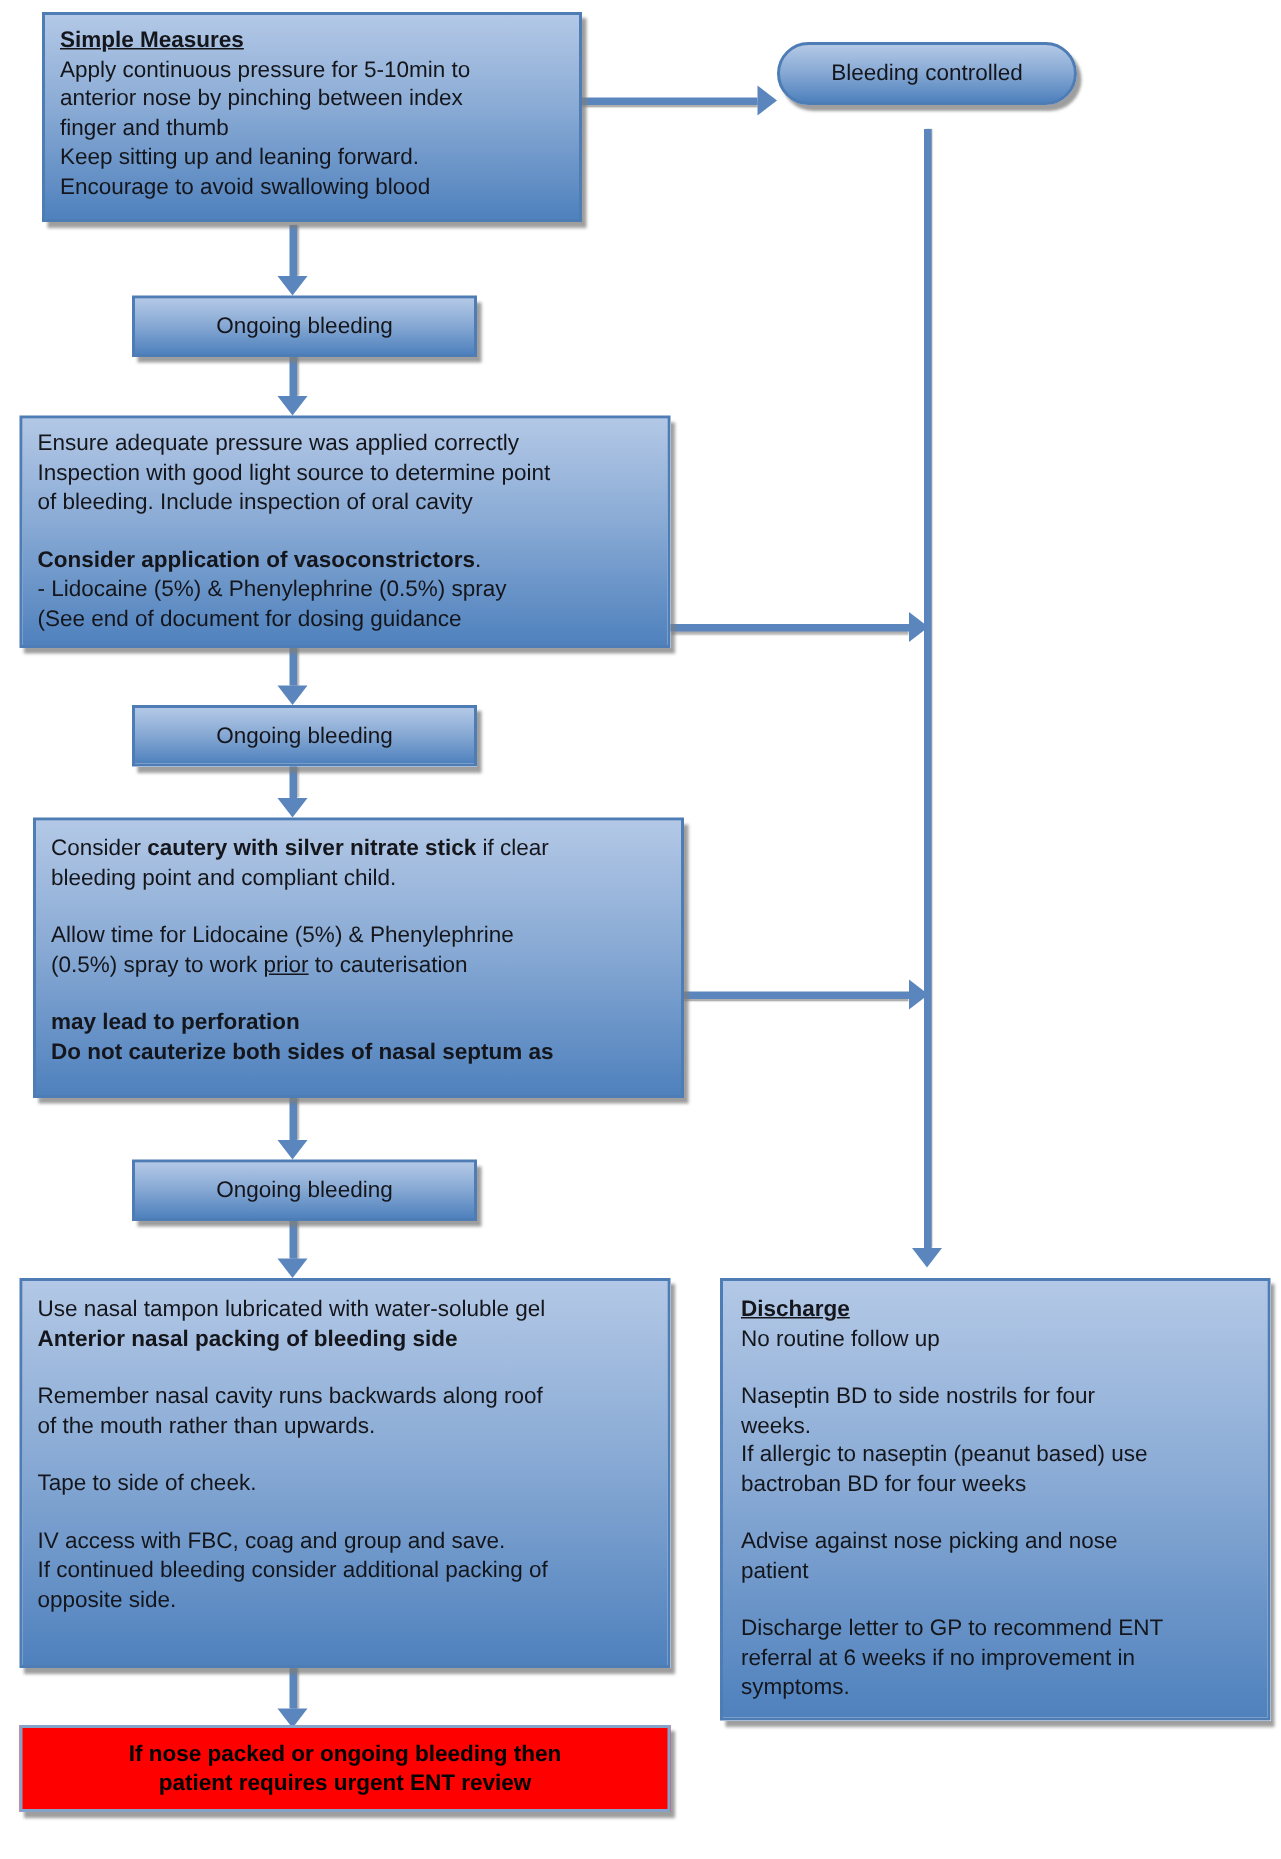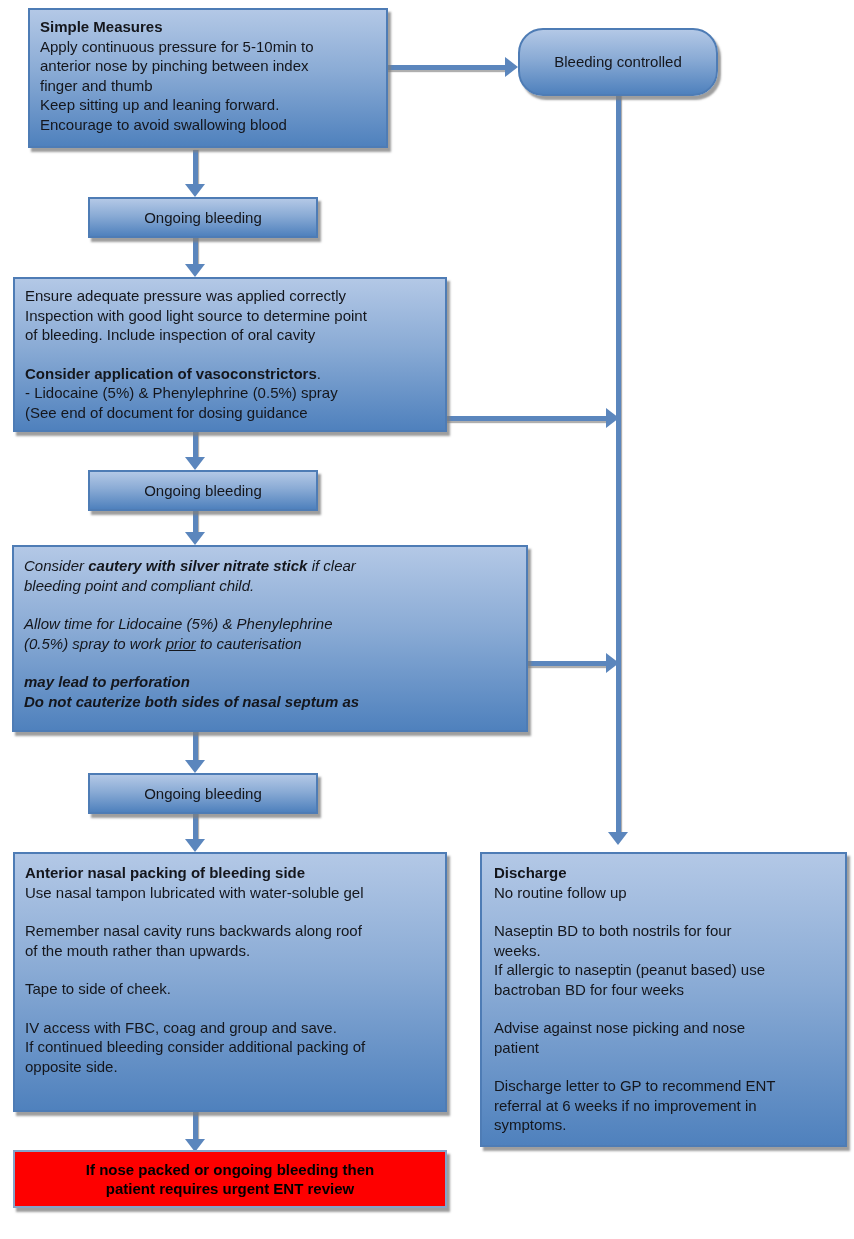--- a/index.html
+++ b/index.html
@@ -11,21 +11,21 @@
   
   .fbox{
     position:absolute;box-sizing:border-box;z-index:2;
     background:linear-gradient(180deg,#b3c8e6 0%,#8aabd5 45%,#4f81bd 100%);
     border:2px solid #4e7cb5;
     box-shadow:3px 4px 2px rgba(125,125,125,0.75);
     padding:7px 6px 6px 10px;
   }
   .fbox.small{display:flex;align-items:center;justify-content:center;padding:0;text-align:center;}
   .ln{white-space:nowrap;}
-  .title{font-weight:bold;}
+  .title{font-weight:bold;text-decoration:underline;}
   .b{font-weight:bold;}
   .u{text-decoration:underline;}
   .gap{height:19px;}
   .warn{
     position:absolute;box-sizing:border-box;z-index:2;
     background:#fe0000;border:2px solid #85a3c9;
     box-shadow:3px 4px 2px rgba(125,125,125,0.75);
     display:flex;flex-direction:column;justify-content:center;
     text-align:center;font-weight:bold;color:#000000;
   }
@@ -99,21 +99,21 @@
 
   <div class="fbox" style="left:28px;top:8px;width:360px;height:140px;">
     <div class="ln title">Simple Measures</div>
     <div class="ln">Apply continuous pressure for 5-10min to</div>
     <div class="ln">anterior nose by pinching between index</div>
     <div class="ln">finger and thumb</div>
     <div class="ln">Keep sitting up and leaning forward.</div>
     <div class="ln">Encourage to avoid swallowing blood</div>
   </div>
 
-  <div class="fbox small" style="left:518px;top:28px;width:200px;height:68px;border-radius:25px;">
+  <div class="fbox small" style="left:518px;top:28px;width:200px;height:42px;border-radius:25px;">
     <div class="ln">Bleeding controlled</div>
   </div>
 
   <div class="fbox small" style="left:88px;top:197px;width:230px;height:41px;">
     <div class="ln">Ongoing bleeding</div>
   </div>
 
   <div class="fbox" style="left:13px;top:277px;width:434px;height:155px;">
     <div class="ln">Ensure adequate pressure was applied correctly</div>
     <div class="ln">Inspection with good light source to determine point</div>
@@ -121,54 +121,54 @@
     <div class="gap"></div>
     <div class="ln"><span class="b">Consider application of vasoconstrictors</span><span>.</span></div>
     <div class="ln">- Lidocaine (5%) &amp; Phenylephrine (0.5%) spray</div>
     <div class="ln">(See end of document for dosing guidance</div>
   </div>
 
   <div class="fbox small" style="left:88px;top:470px;width:230px;height:41px;">
     <div class="ln">Ongoing bleeding</div>
   </div>
 
-  <div class="fbox" style="left:12px;top:545px;width:516px;height:187px;padding-top:9px;font-style:italic;">
+  <div class="fbox" style="left:22px;top:545px;width:434px;height:187px;padding-top:9px;">
     <div class="ln"><span>Consider </span><span class="b">cautery with silver nitrate stick</span><span> if clear</span></div>
     <div class="ln">bleeding point and compliant child.</div>
     <div class="gap"></div>
     <div class="ln">Allow time for Lidocaine (5%) &amp; Phenylephrine</div>
     <div class="ln"><span>(0.5%) spray to work </span><span class="u">prior</span><span> to cauterisation</span></div>
     <div class="gap"></div>
     <div class="ln b">may lead to perforation</div>
     <div class="ln b">Do not cauterize both sides of nasal septum as</div>
   </div>
 
   <div class="fbox small" style="left:88px;top:773px;width:230px;height:41px;">
     <div class="ln">Ongoing bleeding</div>
   </div>
 
   <div class="fbox" style="left:13px;top:852px;width:434px;height:260px;padding-top:9px;">
+    <div class="ln">Use nasal tampon lubricated with water-soluble gel</div>
     <div class="ln b">Anterior nasal packing of bleeding side</div>
-    <div class="ln">Use nasal tampon lubricated with water-soluble gel</div>
     <div class="gap"></div>
     <div class="ln">Remember nasal cavity runs backwards along roof</div>
     <div class="ln">of the mouth rather than upwards.</div>
     <div class="gap"></div>
     <div class="ln">Tape to side of cheek.</div>
     <div class="gap"></div>
     <div class="ln">IV access with FBC, coag and group and save.</div>
     <div class="ln">If continued bleeding consider additional packing of</div>
     <div class="ln">opposite side.</div>
   </div>
 
   <div class="fbox" style="left:480px;top:852px;width:367px;height:295px;padding:9px 18px 6px 12px;">
     <div class="ln title">Discharge</div>
     <div class="ln">No routine follow up</div>
     <div class="gap"></div>
-    <div class="ln">Naseptin BD to both nostrils for four</div>
+    <div class="ln">Naseptin BD to side nostrils for four</div>
     <div class="ln">weeks.</div>
     <div class="ln">If allergic to naseptin (peanut based) use</div>
     <div class="ln">bactroban BD for four weeks</div>
     <div class="gap"></div>
     <div class="ln">Advise against nose picking and nose</div>
     <div class="ln">patient</div>
     <div class="gap"></div>
     <div class="ln">Discharge letter to GP to recommend ENT</div>
     <div class="ln">referral at 6 weeks if no improvement in</div>
     <div class="ln">symptoms.</div>

